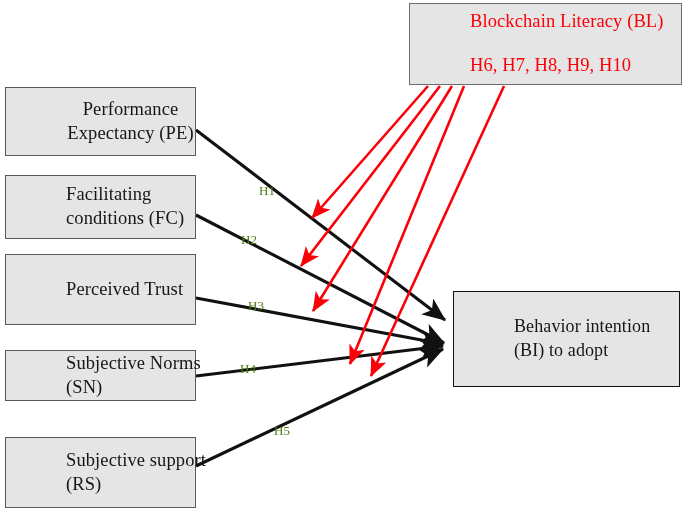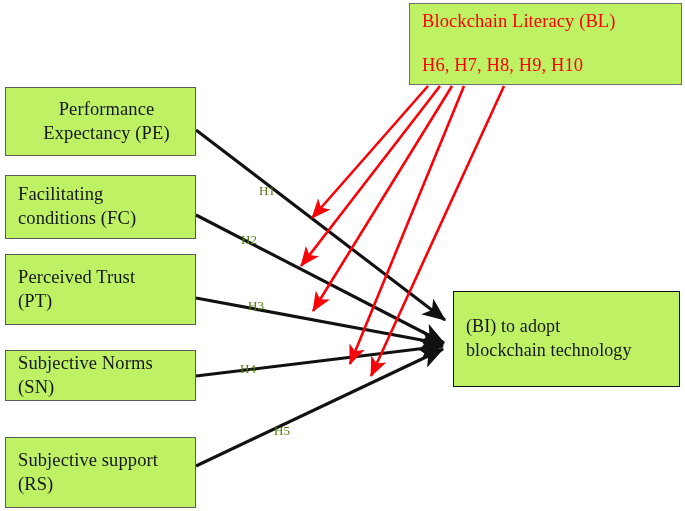--- a/index.html
+++ b/index.html
@@ -13,25 +13,26 @@
     width: 685px;
     height: 511px;
     background: #ffffff;
     overflow: hidden;
     font-family: "Liberation Serif", "DejaVu Serif", serif;
   }
   .node-box {
     position: absolute;
     box-sizing: border-box;
     border: 1.4px solid #5a5a5a;
-    background: #bef264;
+    background: #e5e5e5;
     display: flex;
     flex-direction: column;
     justify-content: center;
     z-index: 3;
+    padding-left: 48px;
   }
   .node-box .line {
     font-size: 18.5px;
     line-height: 1.28;
     color: #15161a;
     padding-left: 12px;
     white-space: nowrap;
     letter-spacing: 0.1px;
   }
   .node-box.red-box {
@@ -104,41 +105,40 @@
     <div class="line">Expectancy (PE)</div>
   </div>
 
   <div class="node-box" style="left:5px; top:175px; width:191px; height:64px;">
     <div class="line">Facilitating</div>
     <div class="line">conditions (FC)</div>
   </div>
 
   <div class="node-box" style="left:5px; top:254px; width:191px; height:71px;">
     <div class="line">Perceived Trust</div>
-    <div class="line">(PT)</div>
   </div>
 
   <div class="node-box" style="left:5px; top:350px; width:191px; height:51px;">
     <div class="line">Subjective Norms</div>
     <div class="line">(SN)</div>
   </div>
 
   <div class="node-box" style="left:5px; top:437px; width:191px; height:71px;">
     <div class="line">Subjective support</div>
     <div class="line">(RS)</div>
   </div>
 
   <div class="node-box red-box" style="left:409px; top:3px; width:273px; height:82px;">
     <div class="line">Blockchain Literacy (BL)</div>
     <div class="line second">H6, H7, H8, H9, H10</div>
   </div>
 
   <div class="node-box target-box" style="left:453px; top:291px; width:227px; height:96px;">
+    <div class="line">Behavior intention</div>
     <div class="line">(BI) to adopt</div>
-    <div class="line">blockchain technology</div>
   </div>
 
   <div class="hlabel" style="left:259px; top:183px;">H1</div>
   <div class="hlabel" style="left:241px; top:232px;">H2</div>
   <div class="hlabel" style="left:248px; top:298px;">H3</div>
   <div class="hlabel" style="left:240px; top:361px;">H4</div>
   <div class="hlabel" style="left:248px; top:423px;margin-left:26px;">H5</div>
 
 </div>
 

